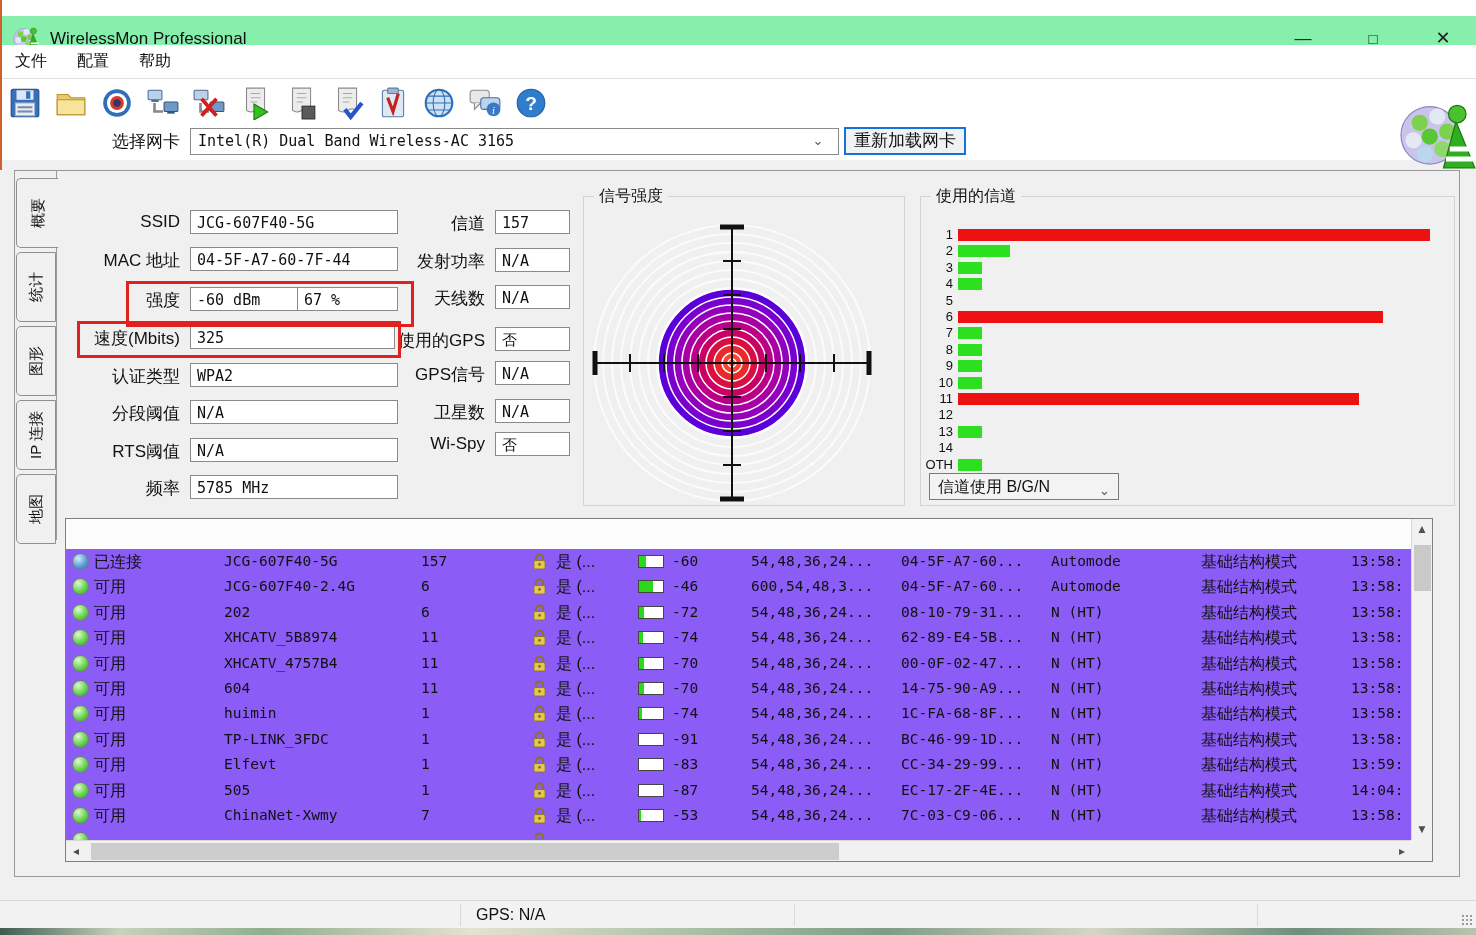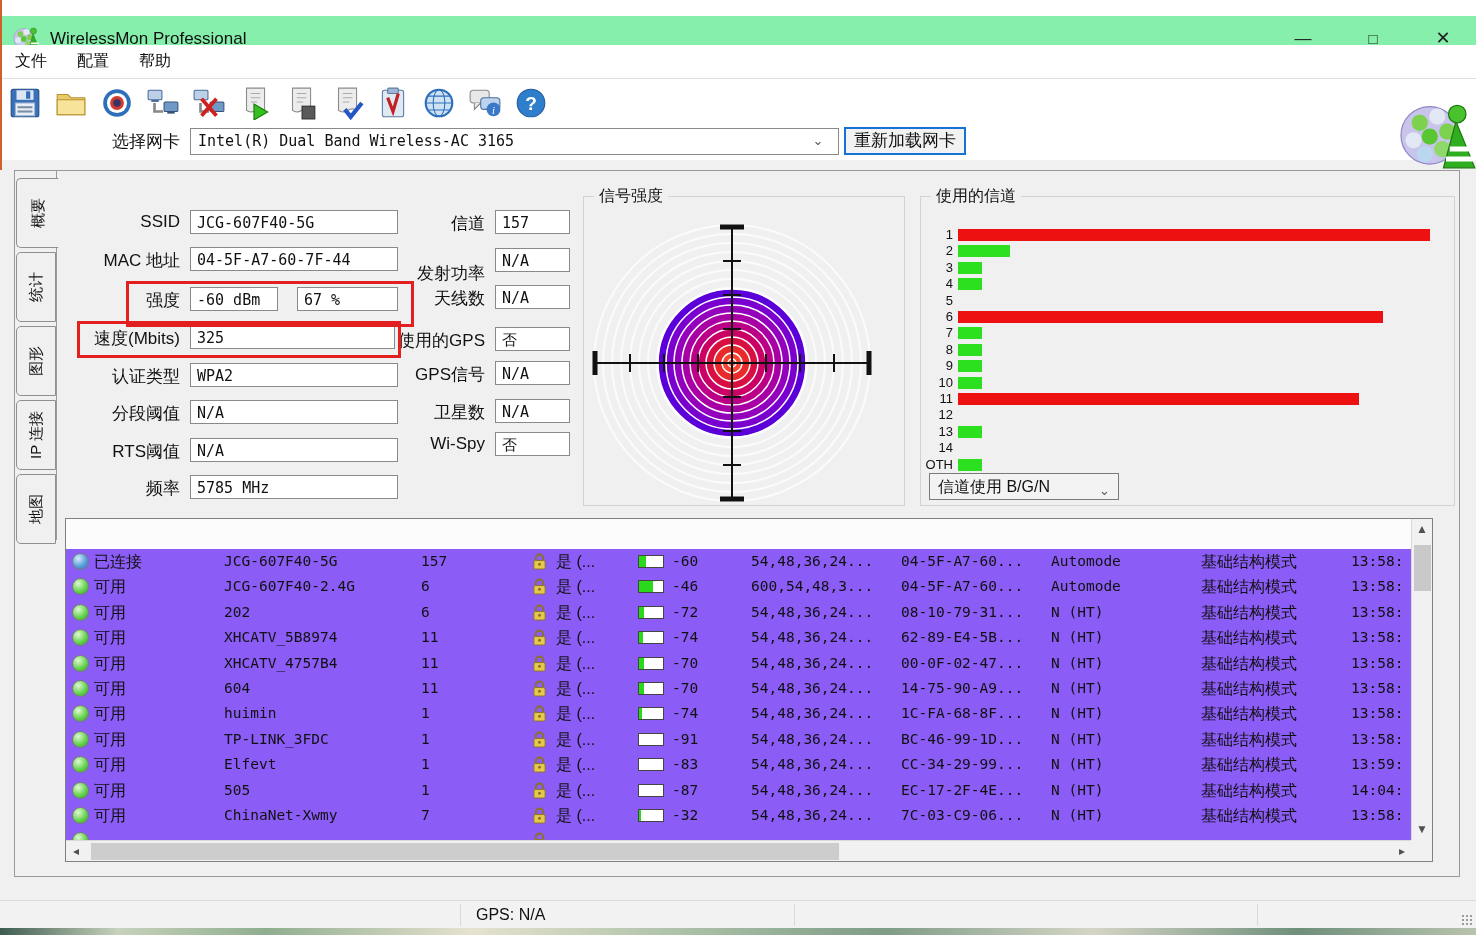--- a/index.html
+++ b/index.html
@@ -253,35 +253,35 @@
     <div class="abs side-tab" style="top: 474px;">
       <span class="vtxt">地图</span>
     </div>
   </div>
 <div id="fields-holder">
     <div class="abs fld-label" style="left: 30px; top: 212px; width: 150px;">SSID</div>
     <div class="abs fld-box mono" style="left: 190px; top: 210px; width: 208px;">JCG-607F40-5G</div>
     <div class="abs fld-label" style="left: 30px; top: 249px; width: 150px;">MAC 地址</div>
     <div class="abs fld-box mono" style="left: 190px; top: 247px; width: 208px;">04-5F-A7-60-7F-44</div>
     <div class="abs fld-label" style="left: 30px; top: 289px; width: 150px;">强度</div>
-    <div class="abs fld-box mono" style="left: 190px; top: 287px; width: 88px;">-60 dBm</div>
+    <div class="abs fld-box mono" style="left: 190px; top: 287px; width: 115px;">-60 dBm</div>
     <div class="abs fld-box mono" style="left: 297px; top: 287px; width: 101px;">67 %</div>
     <div class="abs fld-label" style="left: 30px; top: 327px; width: 150px;">速度(Mbits)</div>
     <div class="abs fld-box mono" style="left: 190px; top: 325px; width: 205px;">325</div>
     <div class="abs fld-label" style="left: 30px; top: 365px; width: 150px;">认证类型</div>
     <div class="abs fld-box mono" style="left: 190px; top: 363px; width: 208px;">WPA2</div>
     <div class="abs fld-label" style="left: 30px; top: 402px; width: 150px;">分段阈值</div>
     <div class="abs fld-box mono" style="left: 190px; top: 400px; width: 208px;">N/A</div>
     <div class="abs fld-label" style="left: 30px; top: 440px; width: 150px;">RTS阈值</div>
     <div class="abs fld-box mono" style="left: 190px; top: 438px; width: 208px;">N/A</div>
     <div class="abs fld-label" style="left: 30px; top: 477px; width: 150px;">频率</div>
     <div class="abs fld-box mono" style="left: 190px; top: 475px; width: 208px;">5785 MHz</div>
     <div class="abs fld-label" style="left: 360px; top: 212px; width: 125px;">信道</div>
     <div class="abs fld-box mono" style="left: 495px; top: 210px; width: 75px;">157</div>
-    <div class="abs fld-label" style="left: 360px; top: 262px; width: 125px; font-family: Liberation Serif, serif;">发射功率</div>
+    <div class="abs fld-label" style="left: 360px; top: 250px; width: 125px; font-family: Liberation Serif, serif;">发射功率</div>
     <div class="abs fld-box mono" style="left: 495px; top: 248px; width: 75px;">N/A</div>
     <div class="abs fld-label" style="left: 360px; top: 287px; width: 125px;">天线数</div>
     <div class="abs fld-box mono" style="left: 495px; top: 285px; width: 75px;">N/A</div>
     <div class="abs fld-label" style="left: 360px; top: 329px; width: 125px;">使用的GPS</div>
     <div class="abs fld-box mono" style="left: 495px; top: 327px; width: 75px;">否</div>
     <div class="abs fld-label" style="left: 360px; top: 363px; width: 125px;">GPS信号</div>
     <div class="abs fld-box mono" style="left: 495px; top: 361px; width: 75px;">N/A</div>
     <div class="abs fld-label" style="left: 360px; top: 401px; width: 125px;">卫星数</div>
     <div class="abs fld-box mono" style="left: 495px; top: 399px; width: 75px;">N/A</div>
     <div class="abs fld-label" style="left: 360px; top: 434px; width: 125px;">Wi-Spy</div>
@@ -606,21 +606,21 @@
         <div class="cell lat-cell" style="left: 355px; width: 100px;">7</div>
         <div class="cell" style="left: 466px; width: 20px; top: 3px;"><svg viewBox="0 0 16 18" width="15" height="17">
             <path d="M4 8 V5.5 a4 4 0 0 1 8 0 V8" fill="none" stroke="#8a7320" stroke-width="2"></path>
             <rect x="2" y="8" width="12" height="9" rx="1.5" fill="#e6c84f" stroke="#8a7320"></rect>
             <circle cx="8" cy="12" r="1.6" fill="#8a7320"></circle>
           </svg></div>
         <div class="cell cjk-cell" style="left: 490px; width: 74px;">是 (...</div>
         <div class="meter" style="left: 572px;">
           <div class="fill" style="width: 2.4px;"></div>
         </div>
-        <div class="cell lat-cell" style="left: 606px; width: 70px;">-32</div>
+        <div class="cell lat-cell" style="left: 606px; width: 70px;">-53</div>
         <div class="cell lat-cell" style="left: 685px; width: 144px;">54,48,36,24...</div>
         <div class="cell lat-cell" style="left: 835px; width: 144px;">7C-03-C9-06...</div>
         <div class="cell lat-cell" style="left: 985px; width: 144px;">N (HT)</div>
         <div class="cell cjk-cell" style="left: 1135px; width: 144px;">基础结构模式</div>
         <div class="cell lat-cell" style="left: 1285px; width: 60px;">13:58:</div>
       </div>
       <div class="tbl-row" style="top: 279.4px;">
         <div class="ball green" style="left: 6px;"></div>
         <div class="cell" style="left: 466px; width: 20px; top: 3px;"><svg viewBox="0 0 16 18" width="15" height="17">
             <path d="M4 8 V5.5 a4 4 0 0 1 8 0 V8" fill="none" stroke="#8a7320" stroke-width="2"></path>

